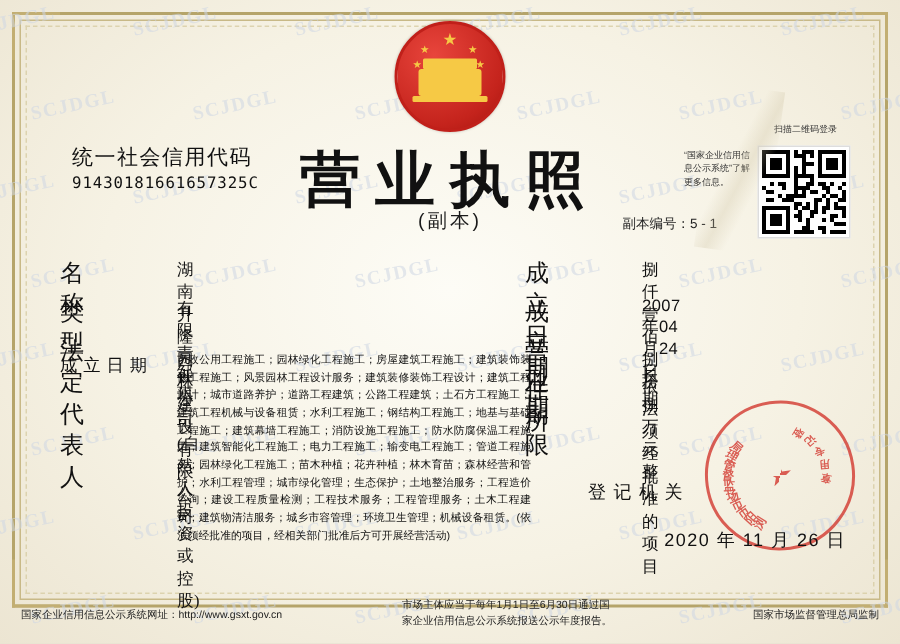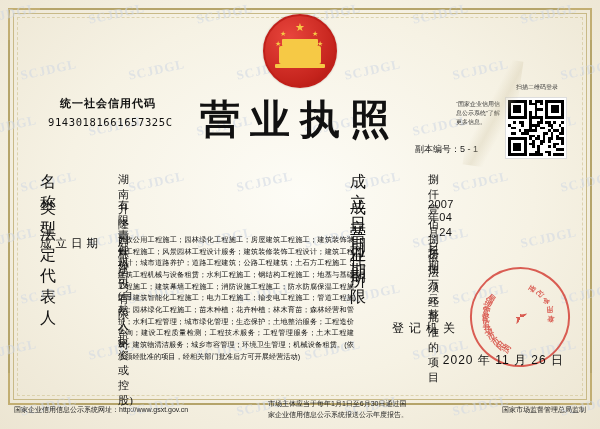--- a/index.html
+++ b/index.html
@@ -90,23 +90,22 @@
   .subtitle{
     position:absolute;left:0;right:0;top:138px;text-align:center;
     font-size:13px;color:#1a1a1a;letter-spacing:2px;
   }
   .serial{
     position:absolute;right:122px;top:143px;font-size:9px;color:#222;
   }
 
   
   .code-label{
-    position:absolute;left:60px;top:96px;font-size:11px;color:#111;
+    position:absolute;left:48px;top:96px;font-size:14px;color:#111;
     letter-spacing:1px;
-    font-weight:bold;
   }
   .code-value{
     position:absolute;left:48px;top:116px;font-size:10.5px;color:#111;
     letter-spacing:.6px;font-family:"DejaVu Sans Mono",monospace;
   }
 
   
   .qr-note{
     position:absolute;right:28px;top:86px;width:70px;font-size:6px;
     color:#333;text-align:center;line-height:1.25;
@@ -256,20 +255,21 @@
       <span class="star" style="left:15px;top:12px;font-size:7px;">★</span>
       <span class="star" style="left:47px;top:12px;font-size:7px;">★</span>
       <span class="star" style="left:10px;top:22px;font-size:7px;">★</span>
       <span class="star" style="left:52px;top:22px;font-size:7px;">★</span>
       <div class="gate"></div>
     </div>
   </div>
 
 
   <div class="title">营业执照</div>
+  <div class="subtitle">(副本)</div>
   <div class="serial">副本编号：5 - 1</div>
 
   <div class="code-label">统一社会信用代码</div>
   <div class="code-value">91430181661657325C</div>
 
   <div class="qr-note" style="top:84px;">扫描二维码登录</div>
   <div class="qr-side">“国家企业信用信息公示系统”了解更多信息。</div>
   <div class="qr">
       <div class="grid" id="qr-grid"><svg viewBox="0 0 21 21" width="100%" height="100%" shape-rendering="crispEdges">
           <rect x="8" y="0" width="1" height="1" fill="#000"></rect>

